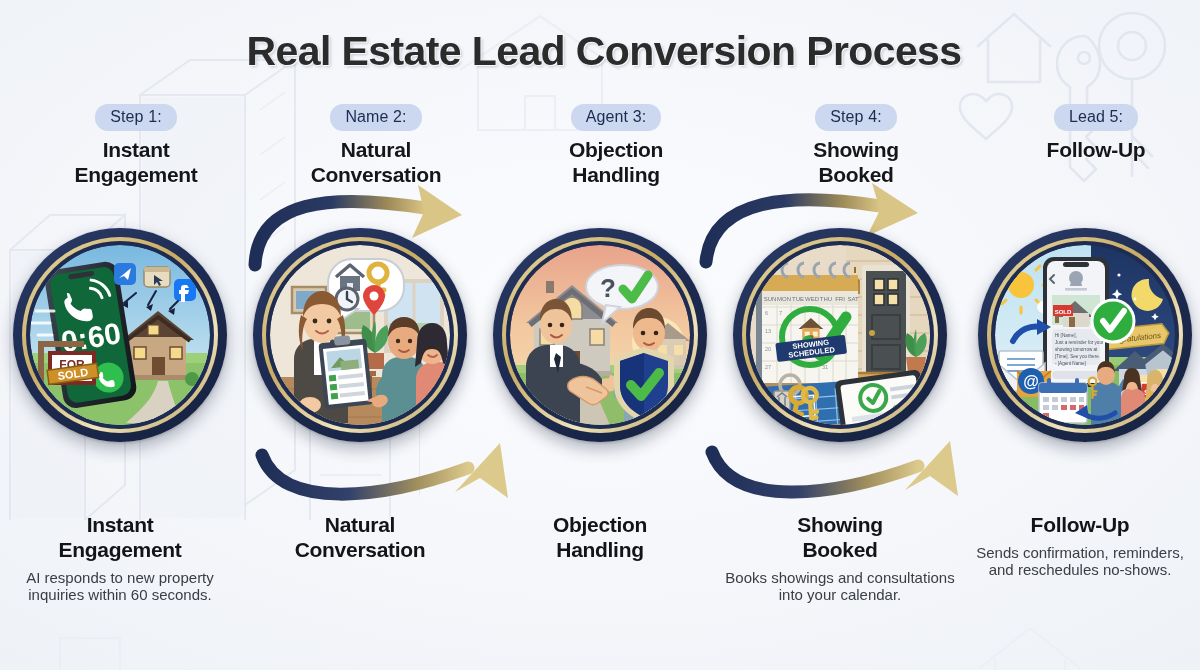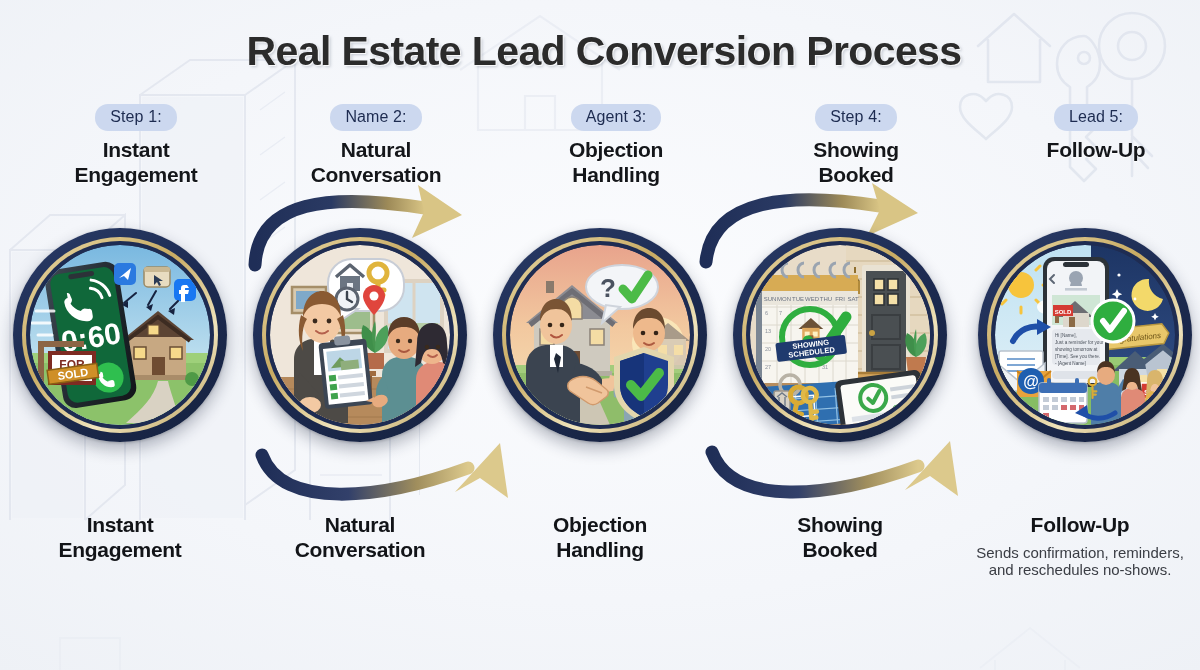--- a/index.html
+++ b/index.html
@@ -344,20 +344,21 @@
             </g>
           </svg>
         </div>
       </div>
 
       <div class="caption">
         <div class="cap-title">
           <div>Instant</div>
           <div>Engagement</div>
         </div>
+        <div class="cap-desc">AI responds to new property inquiries within 60 seconds.</div>
       </div>
     </div>
 
     <div class="step">
       <div class="step-head">
         <div class="badge">Name 2:</div>
         <div class="head-title">
           <div>Natural</div>
           <div>Conversation</div>
         </div>
@@ -764,20 +765,21 @@
             </g>
           </svg>
         </div>
       </div>
 
       <div class="caption">
         <div class="cap-title">
           <div>Showing</div>
           <div>Booked</div>
         </div>
+        <div class="cap-desc">Books showings and consultations into your calendar.</div>
       </div>
     </div>
 
     <div class="step">
       <div class="step-head">
         <div class="badge">Lead 5:</div>
         <div class="head-title">
           <div>Follow-Up</div>
         </div>
       </div>

